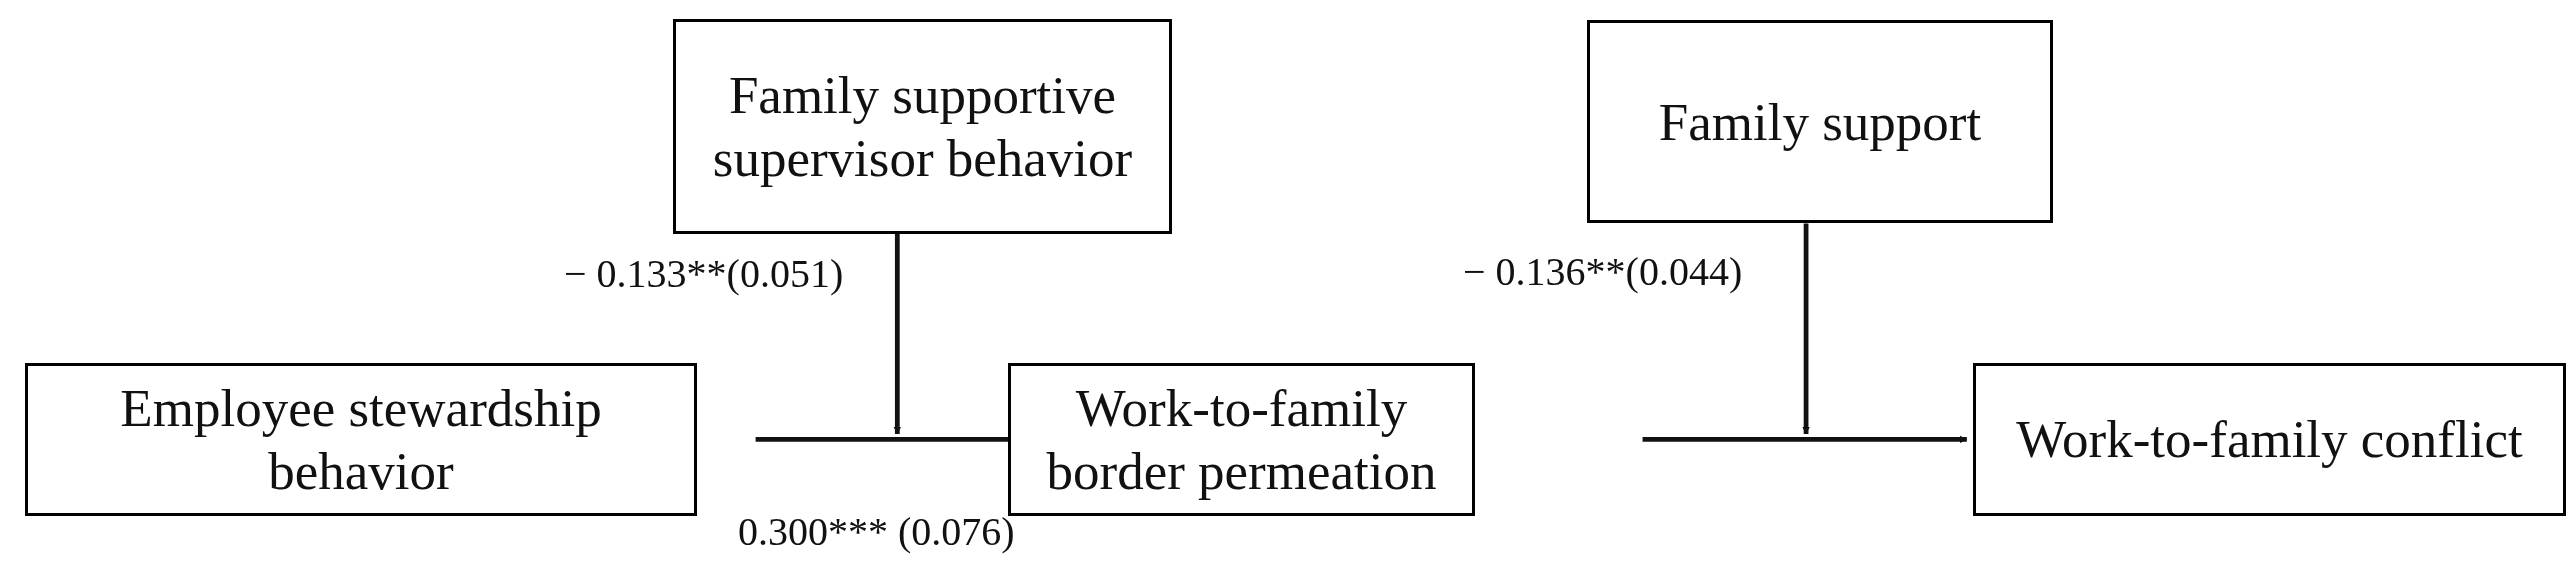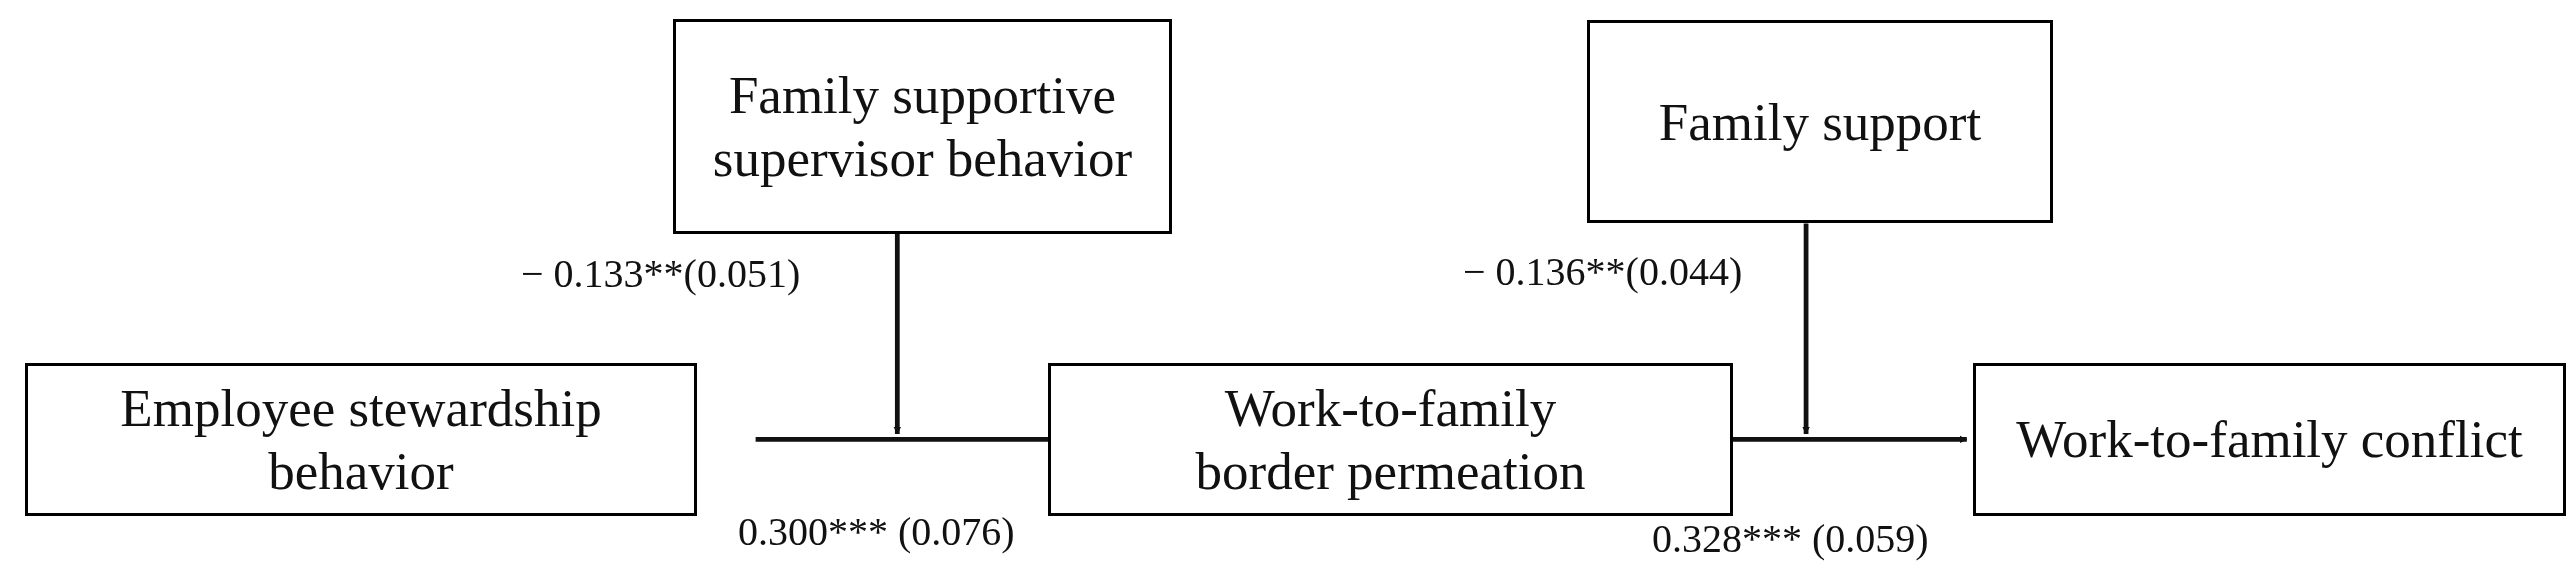--- a/index.html
+++ b/index.html
@@ -82,31 +82,30 @@
   </div>
 
   <div class="node-box" style="left:1587px; top:20.4px; width:466px; height:203px;">
     <span class="node-label">Family support</span>
   </div>
 
   <div class="node-box" style="left:25px; top:363px; width:672px; height:153px;">
     <span class="node-label">Employee stewardship behavior</span>
   </div>
 
-  <div class="node-box" style="left:1048px; top:363px; width:685px; height:153px;">
+  <div class="node-box" style="left:1008px; top:363px; width:467px; height:153px;">
     <span class="node-label">Work-to-family
 border permeation</span>
   </div>
 
   <div class="node-box" style="left:1973px; top:363px; width:593px; height:153px;">
     <span class="node-label">Work-to-family conflict</span>
   </div>
 
-  <div class="edge-label" style="left:521px; top:254px;">− 0.133**(0.051)</div>
+  <div class="edge-label" style="left:564px; top:254px;">− 0.133**(0.051)</div>
 
   <div class="edge-label" style="left:1463px; top:252px;">− 0.136**(0.044)</div>
 
   <div class="edge-label" style="left:738px; top:512px;">0.300*** (0.076)</div>
 
-  <div class="edge-label" style="left:1652px; top:519px;">0.328*** (0.059)</div>
 
 </div>
 
 
 </body></html>

